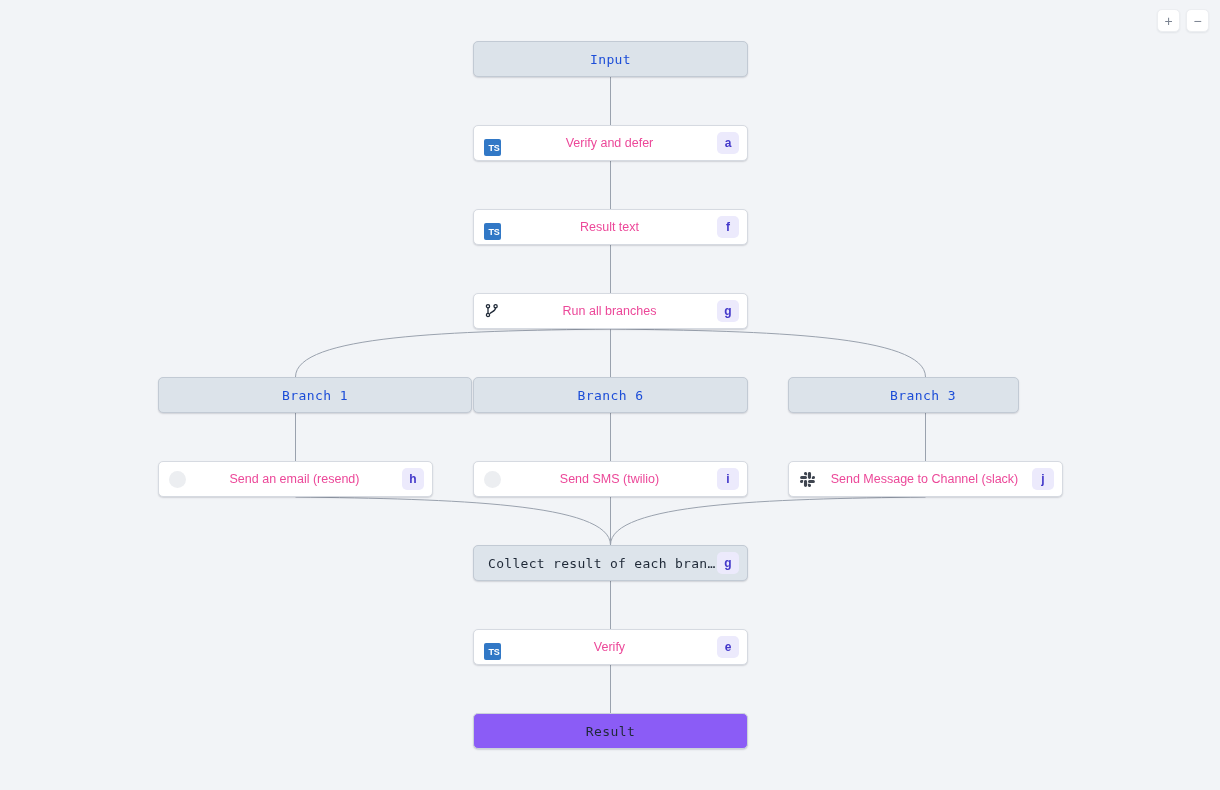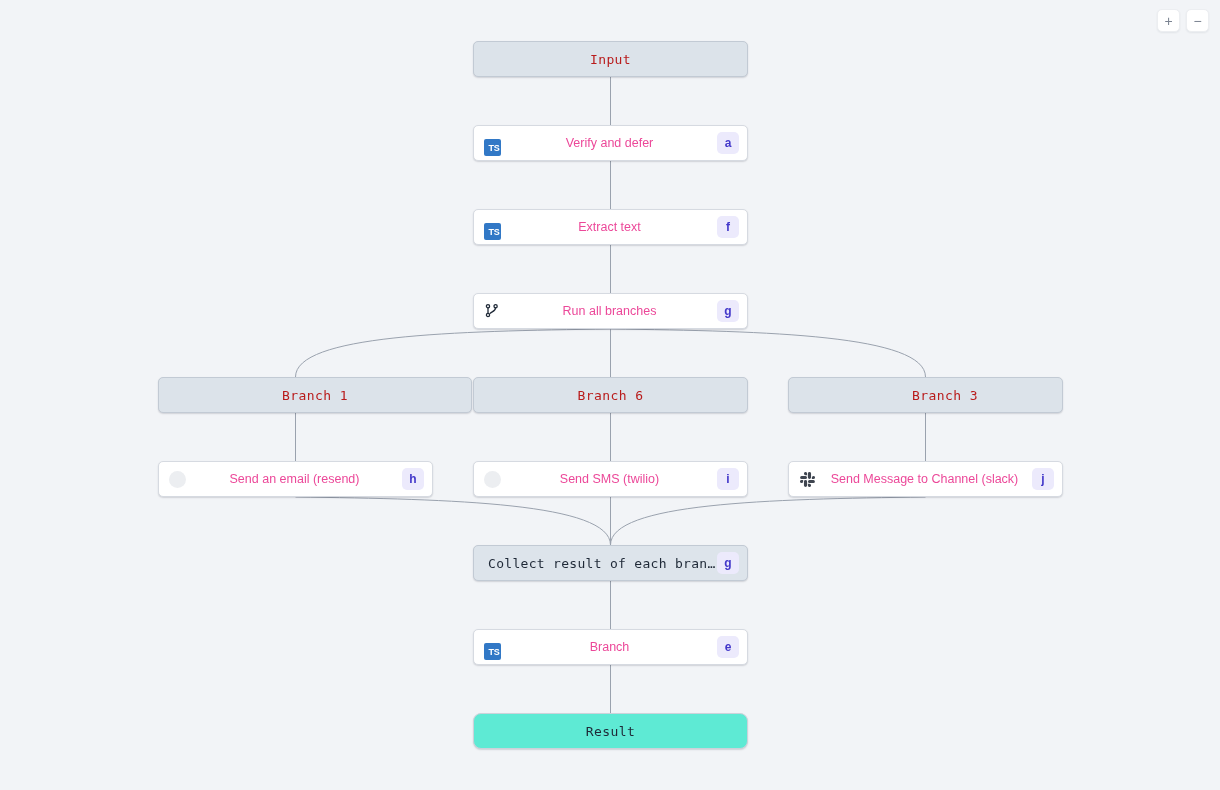--- a/index.html
+++ b/index.html
@@ -44,27 +44,26 @@
   }
   .node.io {
     background: #dce3ea;
     border-color: #c2cad4;
     justify-content: center;
   }
   .node.io .node-label {
     font-family: "DejaVu Sans Mono", monospace;
     font-size: 13px;
     letter-spacing: .4px;
-    color: #b91c1c;
+    color: #1d4ed8;
   }
   .node.result {
-    background: #5eead4;
+    background: #8b5cf6;
     border-color: #cbd2da;
     justify-content: flex-end;
-    border-radius: 8px;
   }
   .node.result .node-label {
     font-family: "DejaVu Sans Mono", monospace;
     font-size: 13px;
     letter-spacing: .4px;
     color: #1f2937;
   }
   .node.step {
     background: #ffffff;
     border-color: #d6dae1;
@@ -199,21 +198,21 @@
         <span class="node-icon">
           <span class="ts-icon">TS</span>
         </span>
         <span class="node-label">Verify and defer</span>
         <span class="badge">a</span>
       </div>
       <div class="node step" style="left: 473px; top: 209px; width: 275px;">
         <span class="node-icon">
           <span class="ts-icon">TS</span>
         </span>
-        <span class="node-label">Extract text</span>
+        <span class="node-label">Result text</span>
         <span class="badge">f</span>
       </div>
       <div class="node step" style="left: 473px; top: 293px; width: 275px; gap: 7px;">
         <span class="node-icon">
           <svg width="16" height="16" viewBox="0 0 16 16" fill="none" stroke="#1f2937" stroke-width="1.3" stroke-linecap="round" stroke-linejoin="round">
             <circle cx="4" cy="12" r="1.6"></circle>
             <circle cx="4" cy="3.2" r="1.6"></circle>
             <circle cx="11.6" cy="3.2" r="1.6"></circle>
             <path d="M4 4.8v5.6"></path>
             <path d="M11.6 4.8c0 3.2-3 3.6-5.4 5.4"></path>
@@ -221,21 +220,21 @@
         </span>
         <span class="node-label">Run all branches</span>
         <span class="badge">g</span>
       </div>
       <div class="node io" style="left: 158px; top: 377px; width: 314px;">
         <span class="node-label">Branch 1</span>
       </div>
       <div class="node io" style="left: 473px; top: 377px; width: 275px;">
         <span class="node-label">Branch 6</span>
       </div>
-      <div class="node io" style="left: 788px; top: 377px; width: 275px; padding-left: 39px;">
+      <div class="node io" style="left: 788px; top: 377px; width: 231px; padding-left: 39px;">
         <span class="node-label">Branch 3</span>
       </div>
       <div class="node step" style="left: 158px; top: 461px; width: 275px;">
         <span class="node-icon">
           <span class="blob-icon"></span>
         </span>
         <span class="node-label">Send an email (resend)</span>
         <span class="badge">h</span>
       </div>
       <div class="node step" style="left: 473px; top: 461px; width: 275px; justify-content: space-between;">
@@ -258,21 +257,21 @@
         <span class="badge">j</span>
       </div>
       <div class="node collect" style="left: 473px; top: 545px; width: 275px;">
         <span class="node-label">Collect result of each branch</span>
         <span class="badge">g</span>
       </div>
       <div class="node step" style="left: 473px; top: 629px; width: 275px;">
         <span class="node-icon">
           <span class="ts-icon">TS</span>
         </span>
-        <span class="node-label">Branch</span>
+        <span class="node-label">Verify</span>
         <span class="badge">e</span>
       </div>
       <div class="node result" style="left: 473px; top: 713px; width: 275px;">
         <span class="node-label">Result</span>
       </div>
     </div>
 
   <div class="zoom-controls">
     <div class="zoom-btn">
       <span>+</span>

